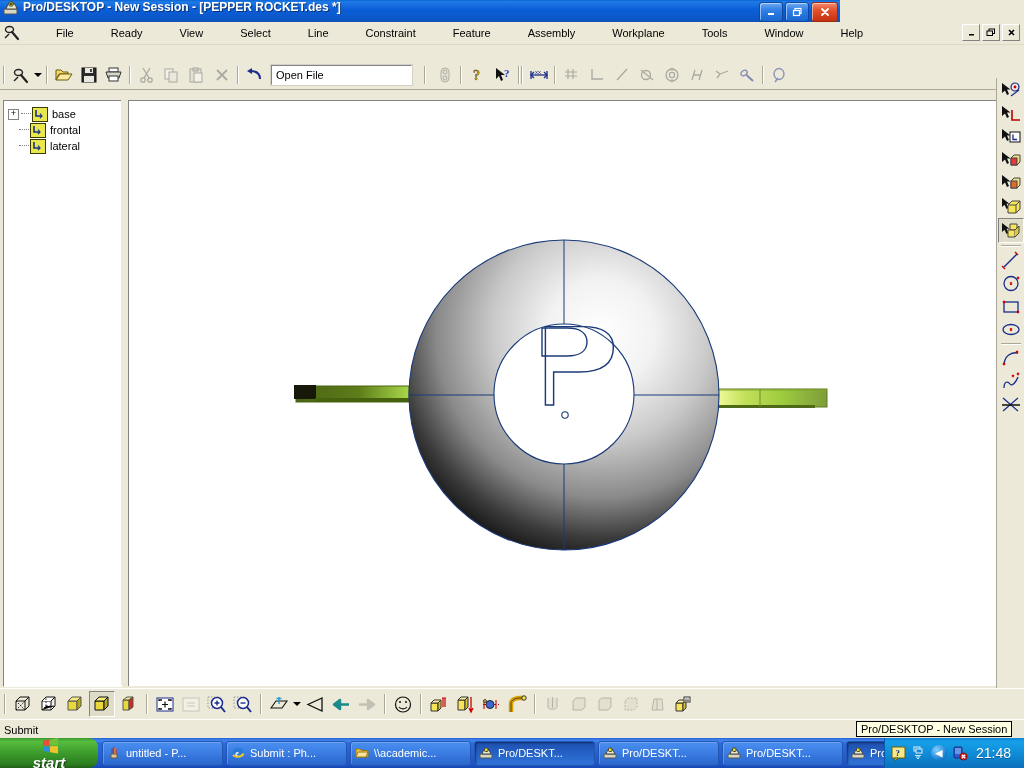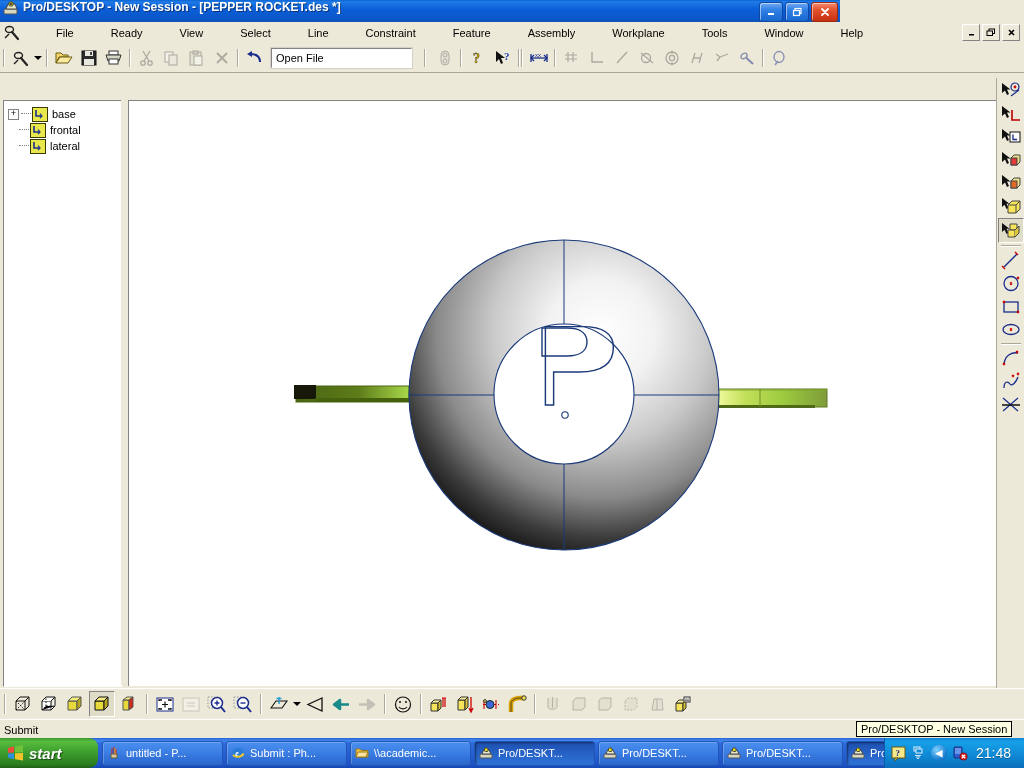--- a/index.html
+++ b/index.html
@@ -57,21 +57,21 @@
     width:16px;height:15px;
     background:#ece9d8;
     border-top:1px solid #fff;border-left:1px solid #fff;
     border-right:1px solid #848284;border-bottom:1px solid #848284;
     display:flex;align-items:center;justify-content:center;
     font-size:9px;line-height:1;color:#000;
   }
 
   
   .toolbar{
-    position:absolute;left:0;top:44px;width:1024px;height:28px;
+    position:absolute;left:0;top:61px;width:1024px;height:28px;
     background:#ece9d8;display:flex;align-items:center;
     border-bottom:1px solid #aca899;
   }
   .tbtn{
     width:23px;height:22px;display:flex;align-items:center;justify-content:center;
     margin:0 1px;position:relative;
   }
   .sep{width:1px;height:18px;background:#aca899;border-right:1px solid #fff;margin:0 3px;}
   .dropcaret{width:10px;height:22px;display:flex;align-items:center;justify-content:center;font-size:7px;}
   .openfile-box{
@@ -185,21 +185,21 @@
   
   .taskbar{
     position:absolute;left:0;top:738px;width:1024px;height:30px;
     background:linear-gradient(180deg,#2b63d4 0%,#3f86f0 9%,#2c6bdc 18%,#1e54c8 88%,#1447b4 100%);
     display:flex;align-items:center;
   }
   .startbtn{
     width:98px;height:30px;position:relative;
     background:linear-gradient(180deg,#3c9a30 0%,#56bc3e 12%,#3d9c2d 50%,#2b7d1f 88%,#215f18 100%);
     border-top-right-radius:9px;border-bottom-right-radius:9px;
-    display:flex;align-items:center;
+    display:flex;align-items:center;flex-direction:column;
   }
   .startbtn .flag{width:17px;height:16px;margin-left:7px;margin-right:5px;position:relative;}
   .startbtn .slabel{
     color:#fff;font-weight:bold;font-style:italic;font-size:15px;
     text-shadow:1px 1px 1px rgba(0,0,0,.5);
   }
   .tasks{display:flex;align-items:flex-end;margin-left:4px;gap:3px;}
   .task{
     width:111px;height:23px;border-radius:3px;
     background:linear-gradient(180deg,#4a8ff0 0%,#3b7ee4 45%,#2a66cc 100%);

